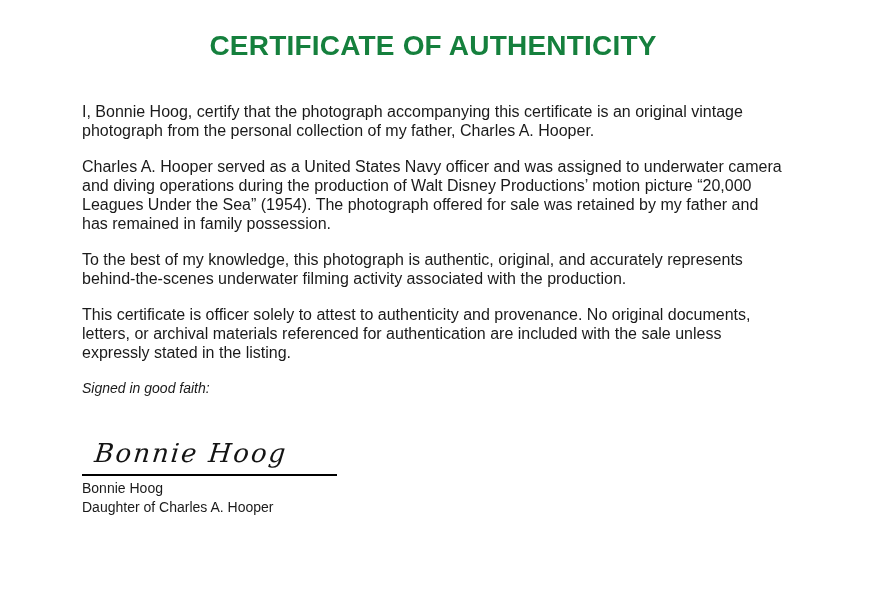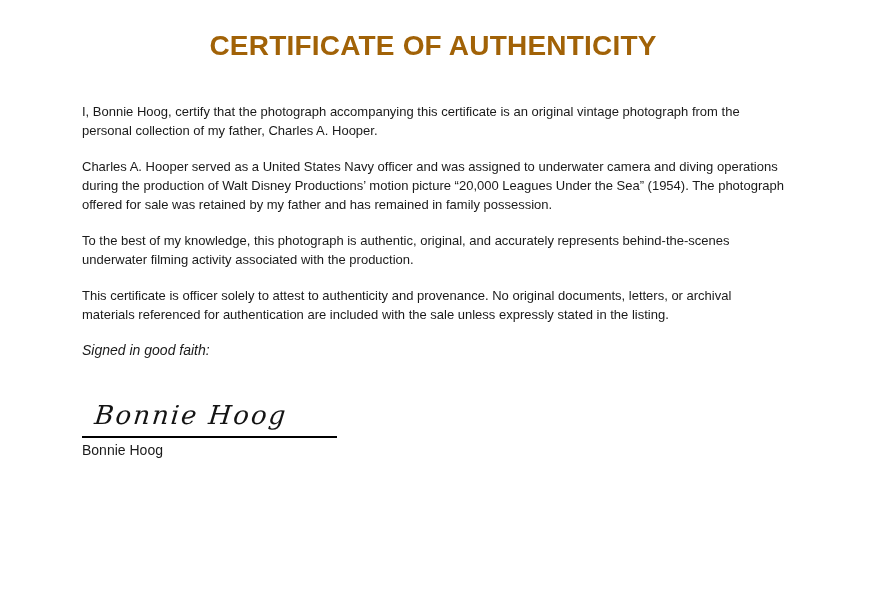--- a/index.html
+++ b/index.html
@@ -26,25 +26,25 @@
     margin-left: 82px;
     width: 702px;
   }
   .cert-title {
     margin: 0 0 40px 0;
     font-size: 28px;
     line-height: 32px;
     font-weight: bold;
     text-align: center;
     letter-spacing: 0.2px;
-    color: #a16207;
+    color: #15803d;
   }
   .para {
     margin: 0 0 17px 0;
-    font-size: 13px;
+    font-size: 16px;
     line-height: 19px;
     color: #1a1a1a;
   }
   .closing {
     margin: 0;
     font-size: 14px;
     line-height: 19px;
     font-style: italic;
   }
   .signature-block {
@@ -91,16 +91,17 @@
     <p class="para">To the best of my knowledge, this photograph is authentic, original, and accurately represents behind-the-scenes underwater filming activity associated with the production.</p>
 
     <p class="para">This certificate is officer solely to attest to authenticity and provenance. No original documents, letters, or archival materials referenced for authentication are included with the sale unless expressly stated in the listing.</p>
 
     <p class="closing">Signed in good faith:</p>
 
     <div class="signature-block">
       <div class="signature-script">Bonnie Hoog</div>
       <div class="signature-line"></div>
       <p class="signatory-name">Bonnie Hoog</p>
+      <p class="signatory-relation">Daughter of Charles A. Hooper</p>
     </div>
 
   </div>
 </div>
 
 </body></html>

